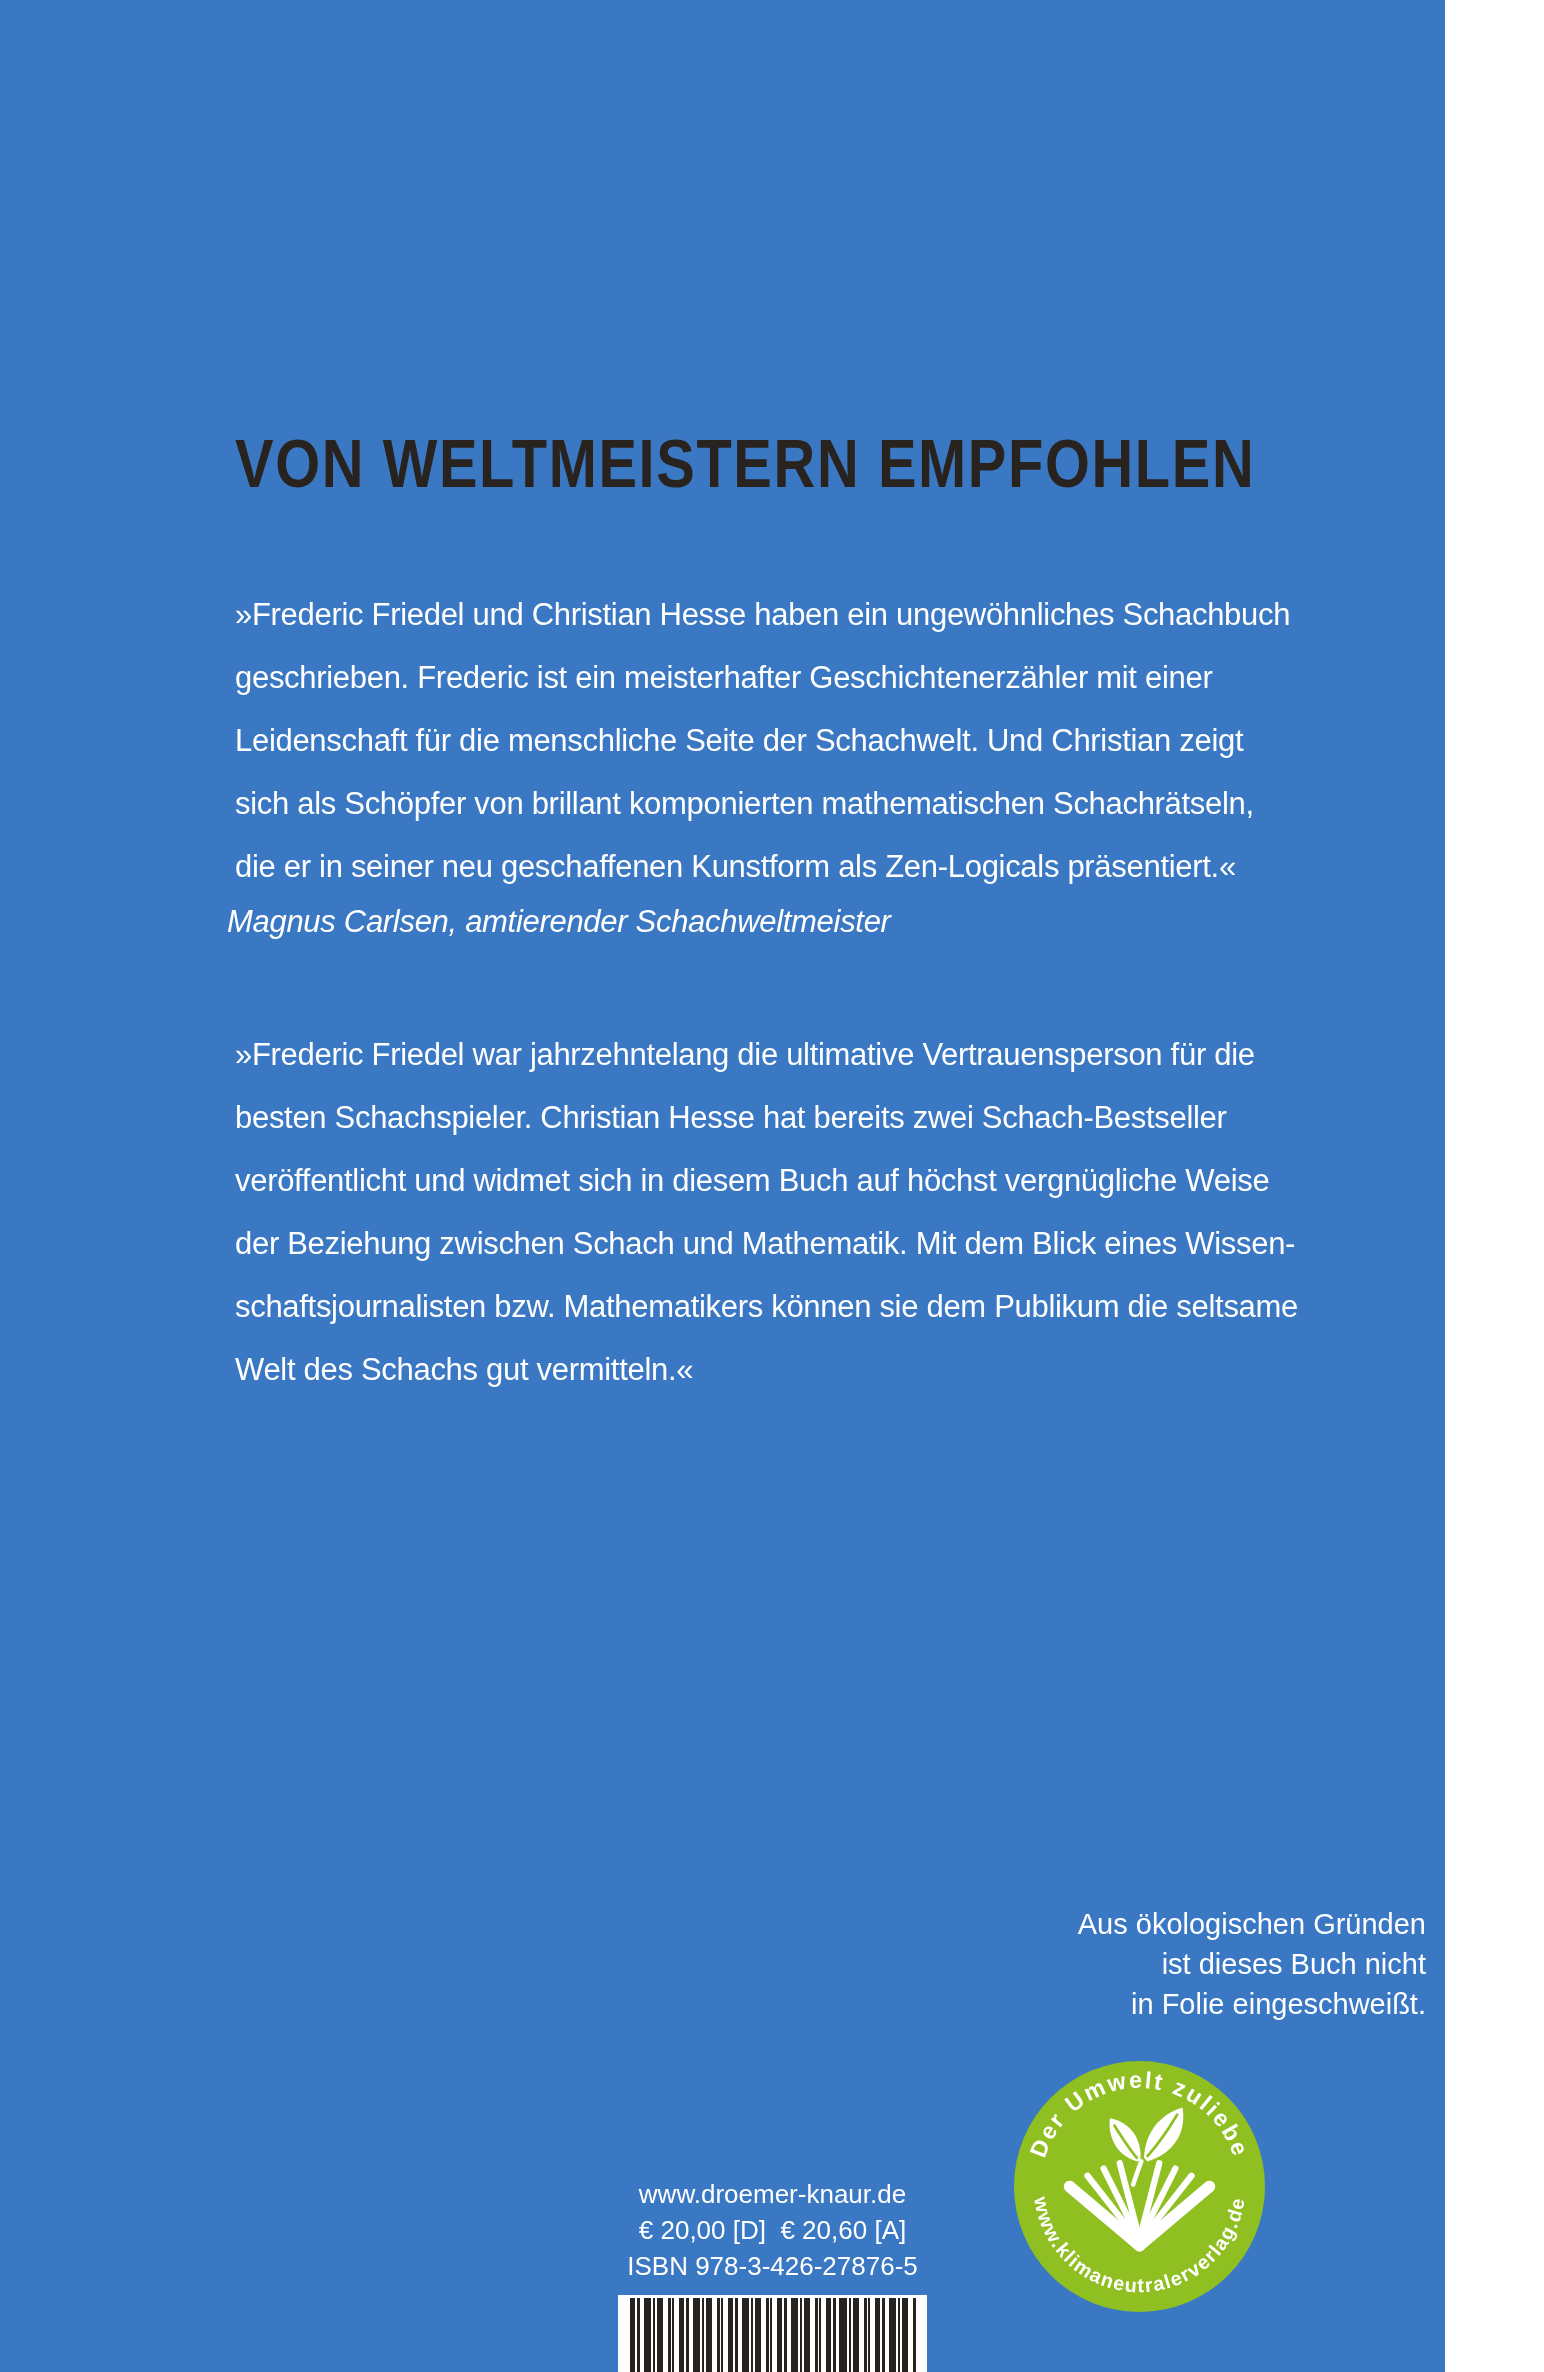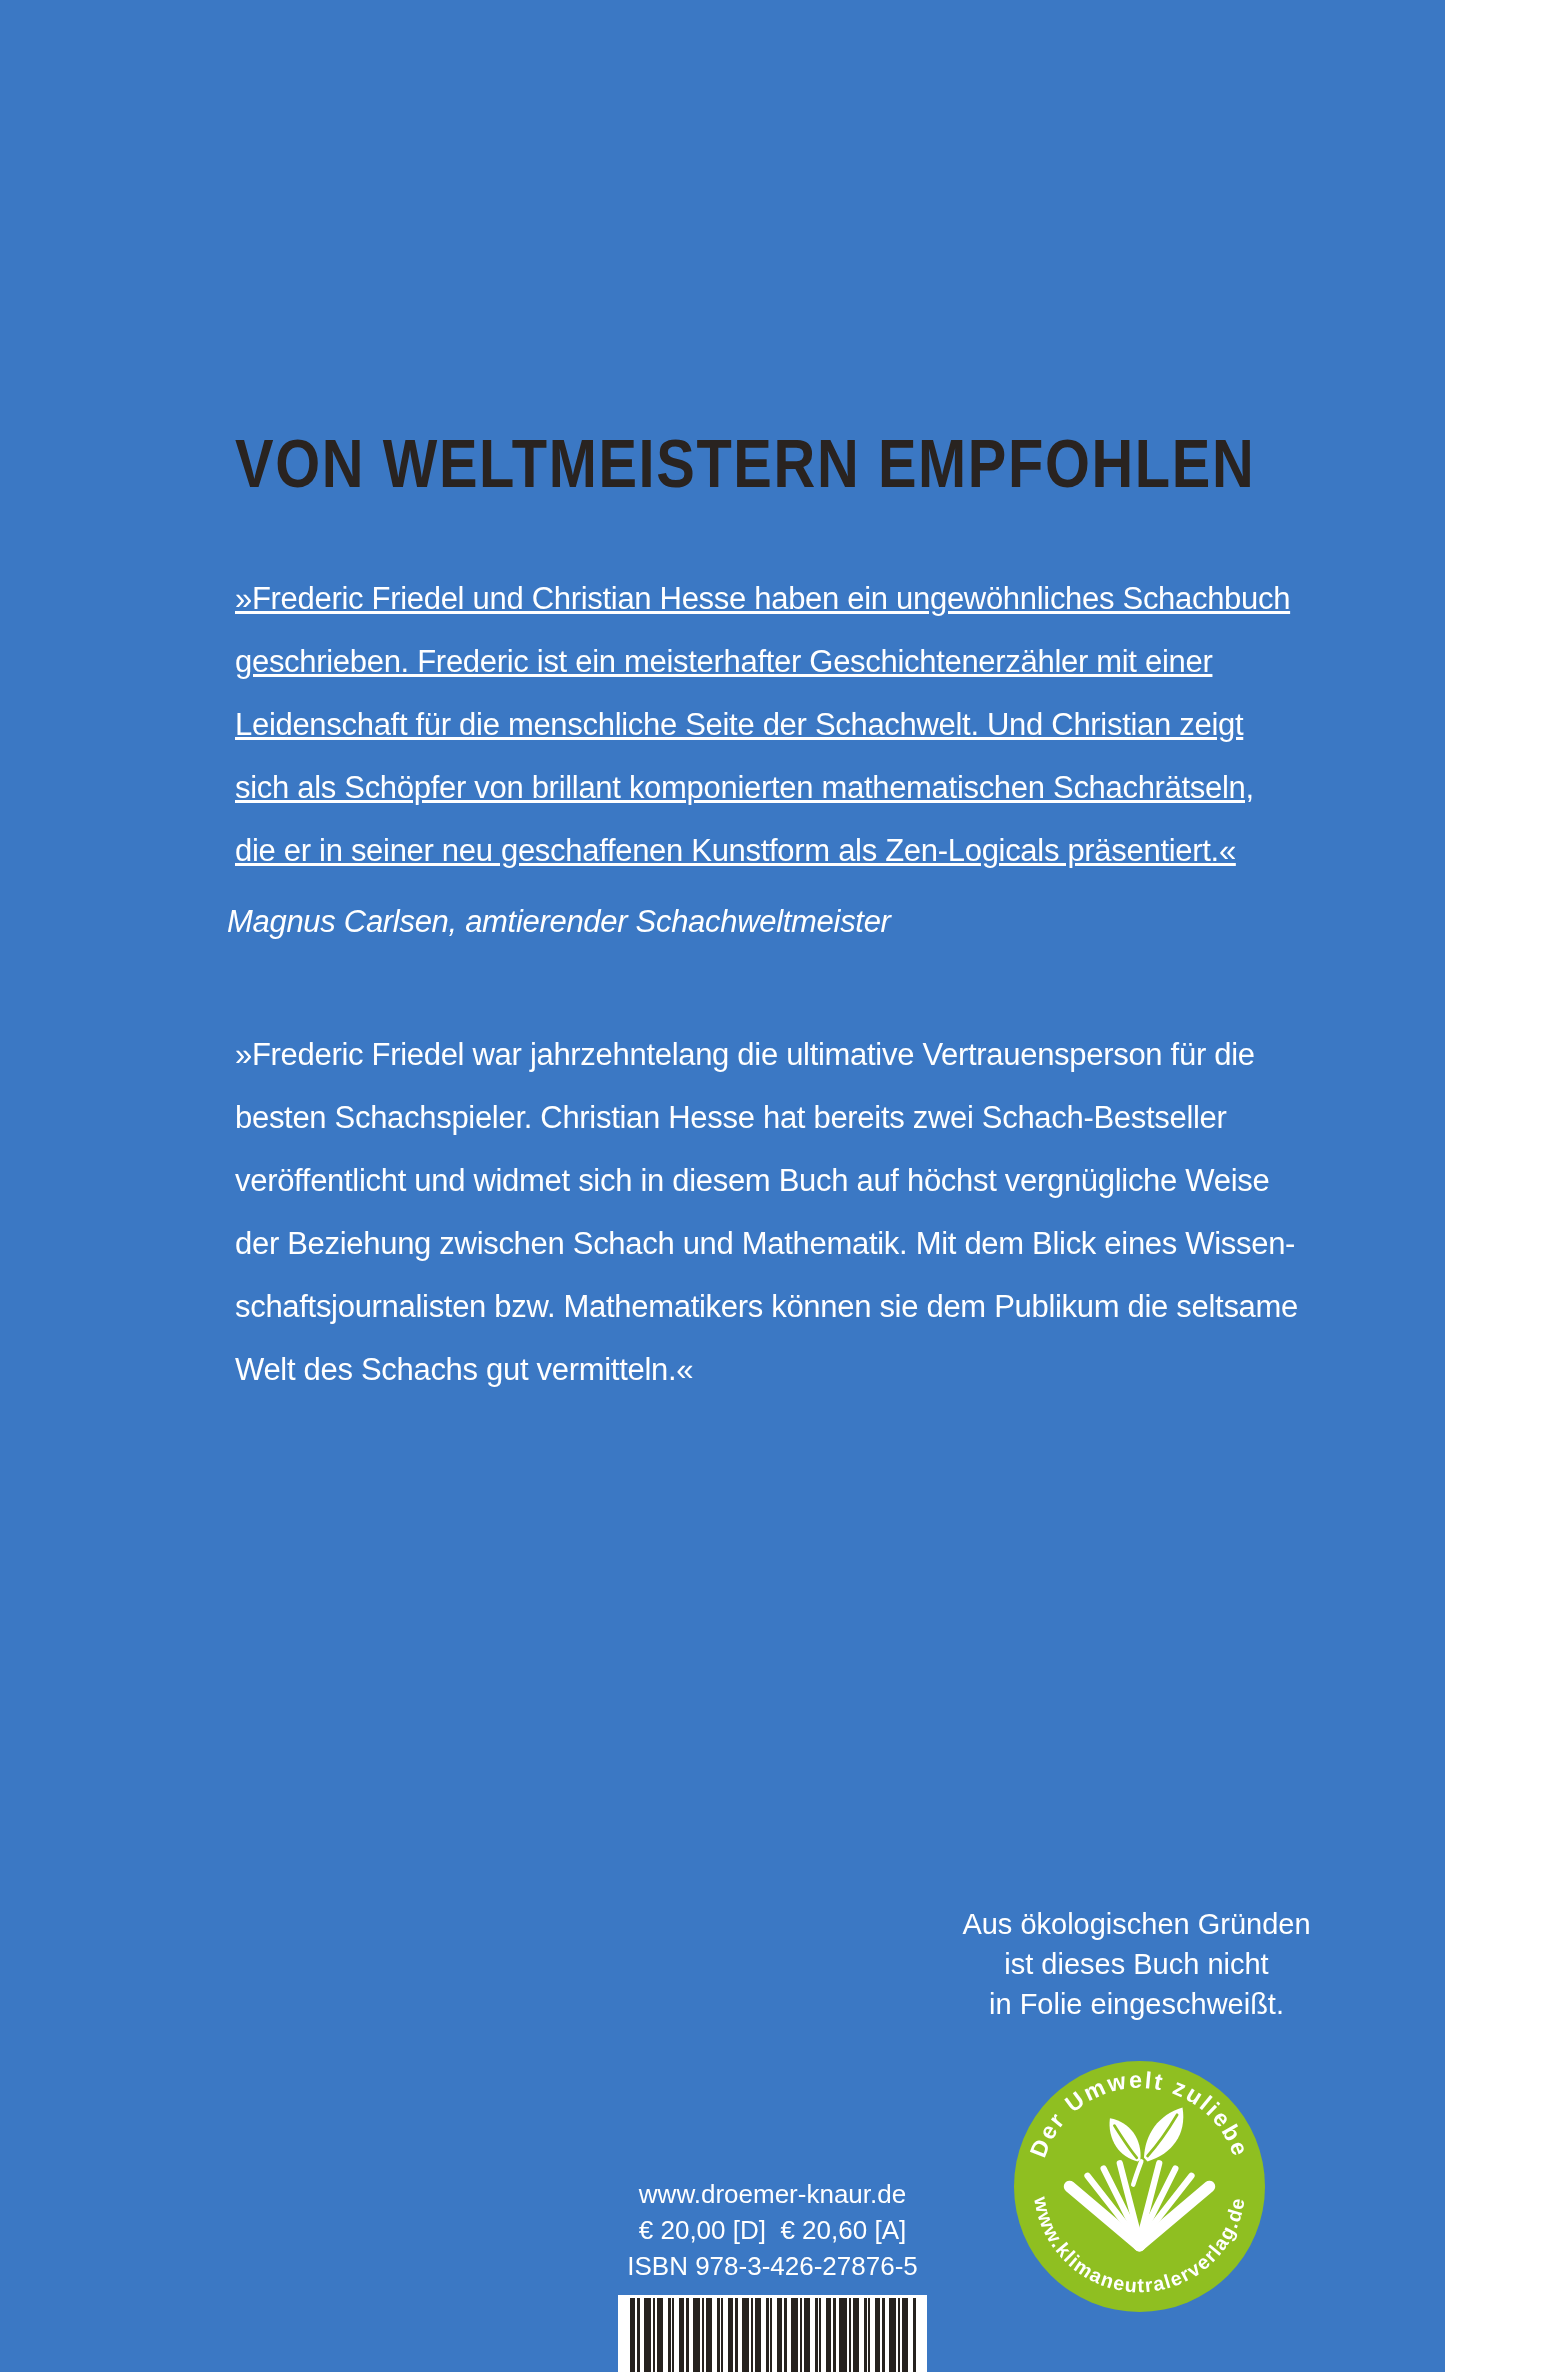--- a/index.html
+++ b/index.html
@@ -37,30 +37,30 @@
   .attribution {
     position: absolute;
     left: 227px;
     color: #ffffff;
     font-size: 31px;
     line-height: 63px;
     letter-spacing: -0.3px;
     font-style: italic;
     white-space: nowrap;
   }
-  .quote1-lines { top: 567px; text-decoration: underline; }
+  .quote1-lines { top: 583px; }
   .attr1        { top: 890px; }
   .quote2-lines { top: 1023px; }
   .attr2        { top: 1388px; }
   .eco-note {
     position: absolute;
     left: 847px;
     top: 1904px;
     width: 579px;
-    text-align: center;
+    text-align: right;
     color: #ffffff;
     font-size: 29px;
     line-height: 40px;
     white-space: pre-line;
   }
   .eco-badge {
     position: absolute;
     left: 1014px;
     top: 2061px;
     width: 251px;

